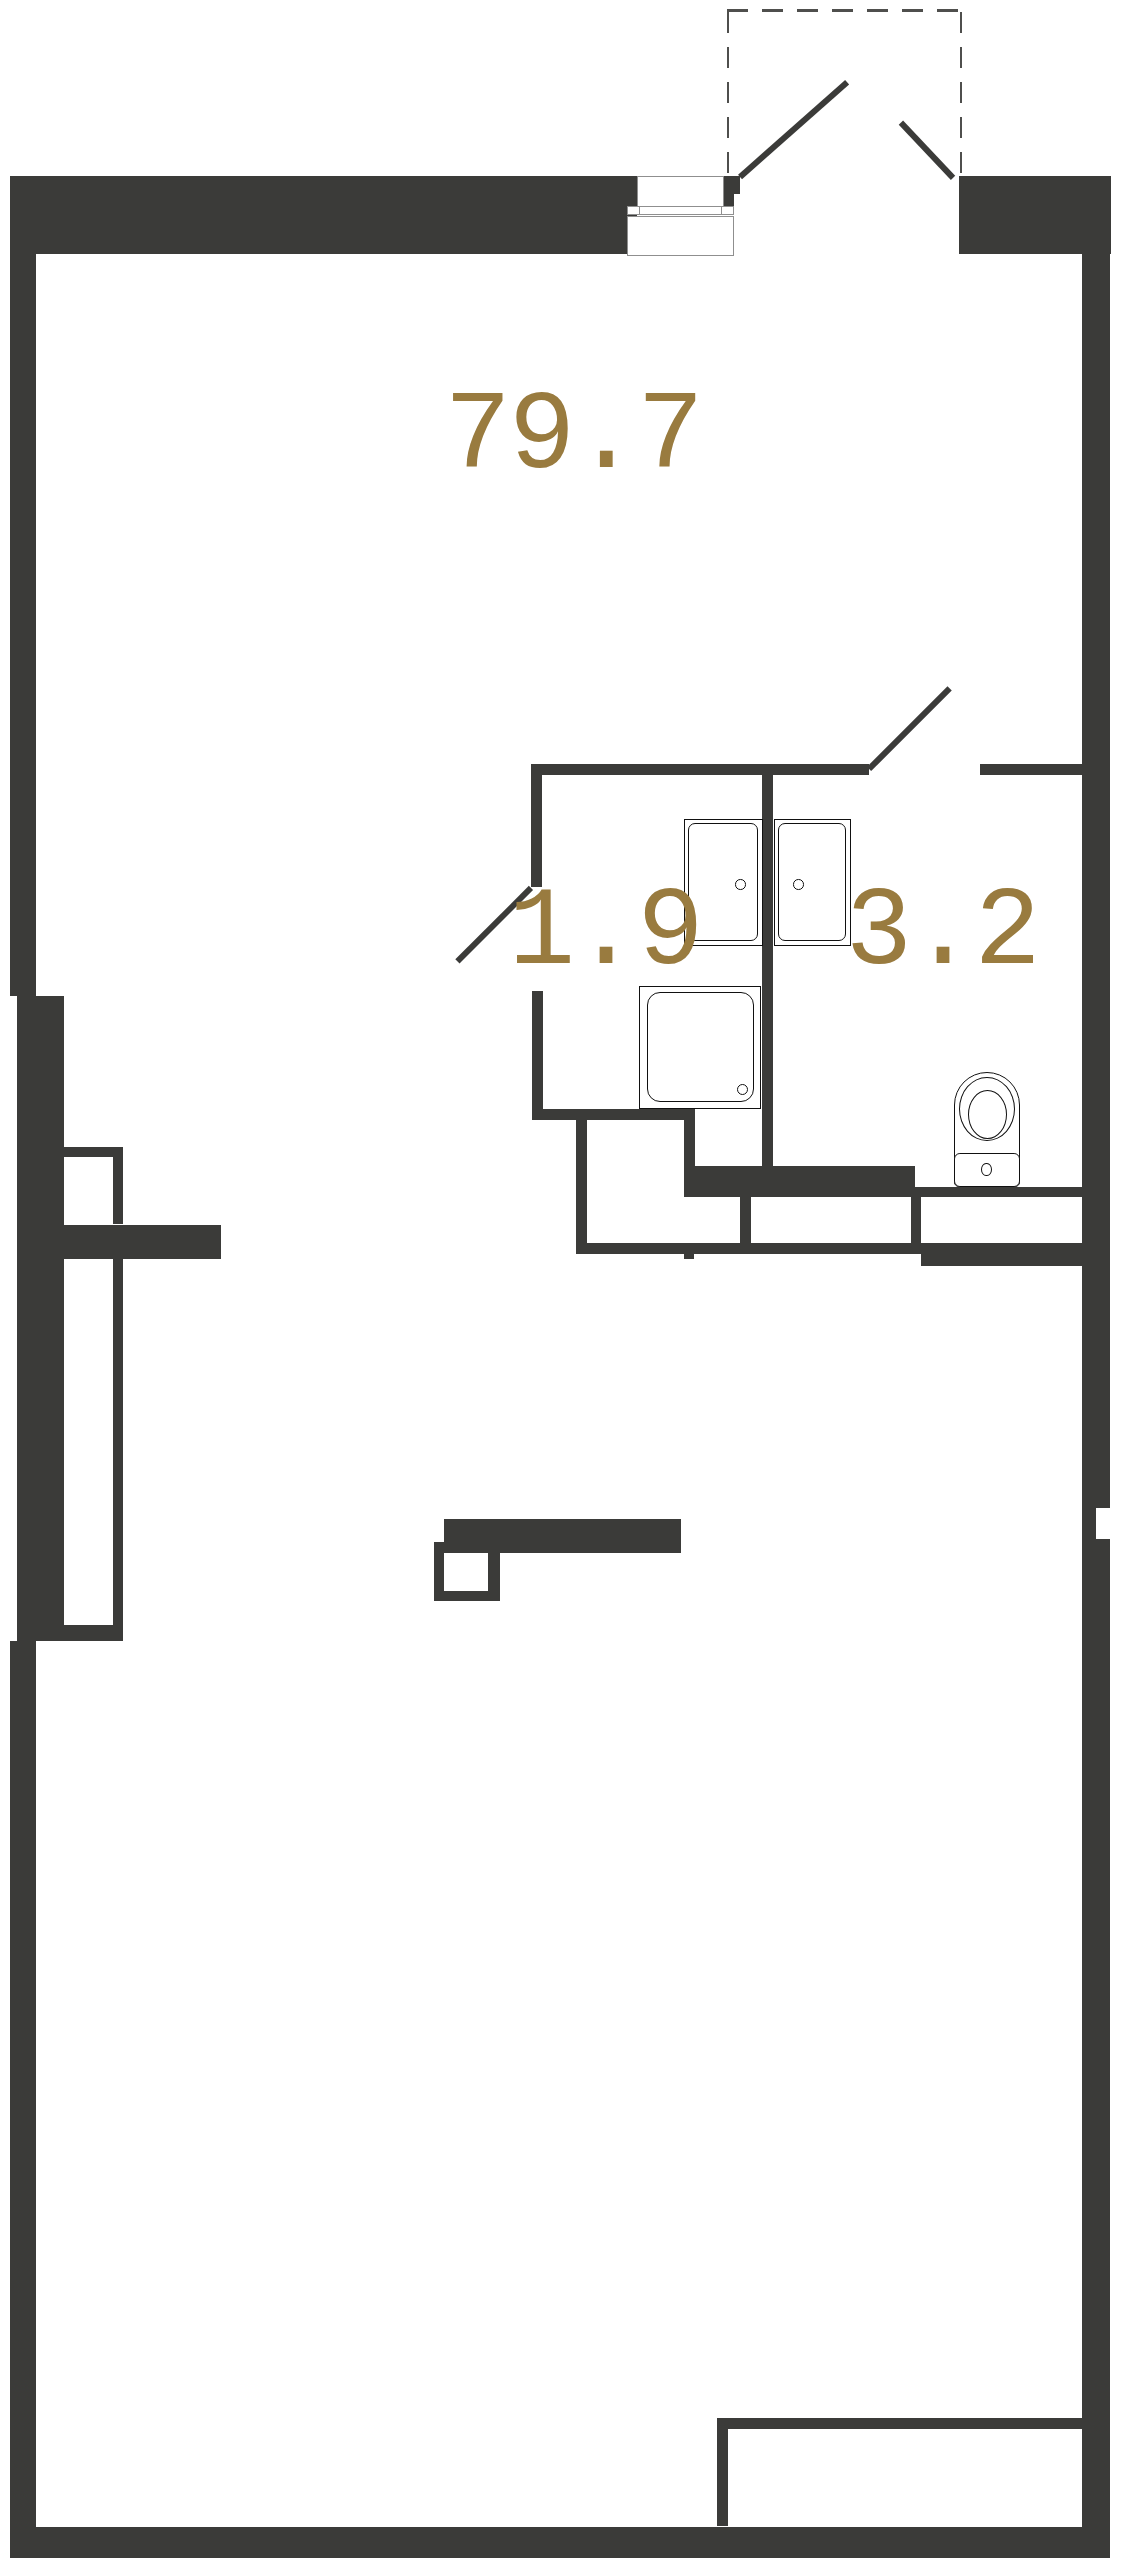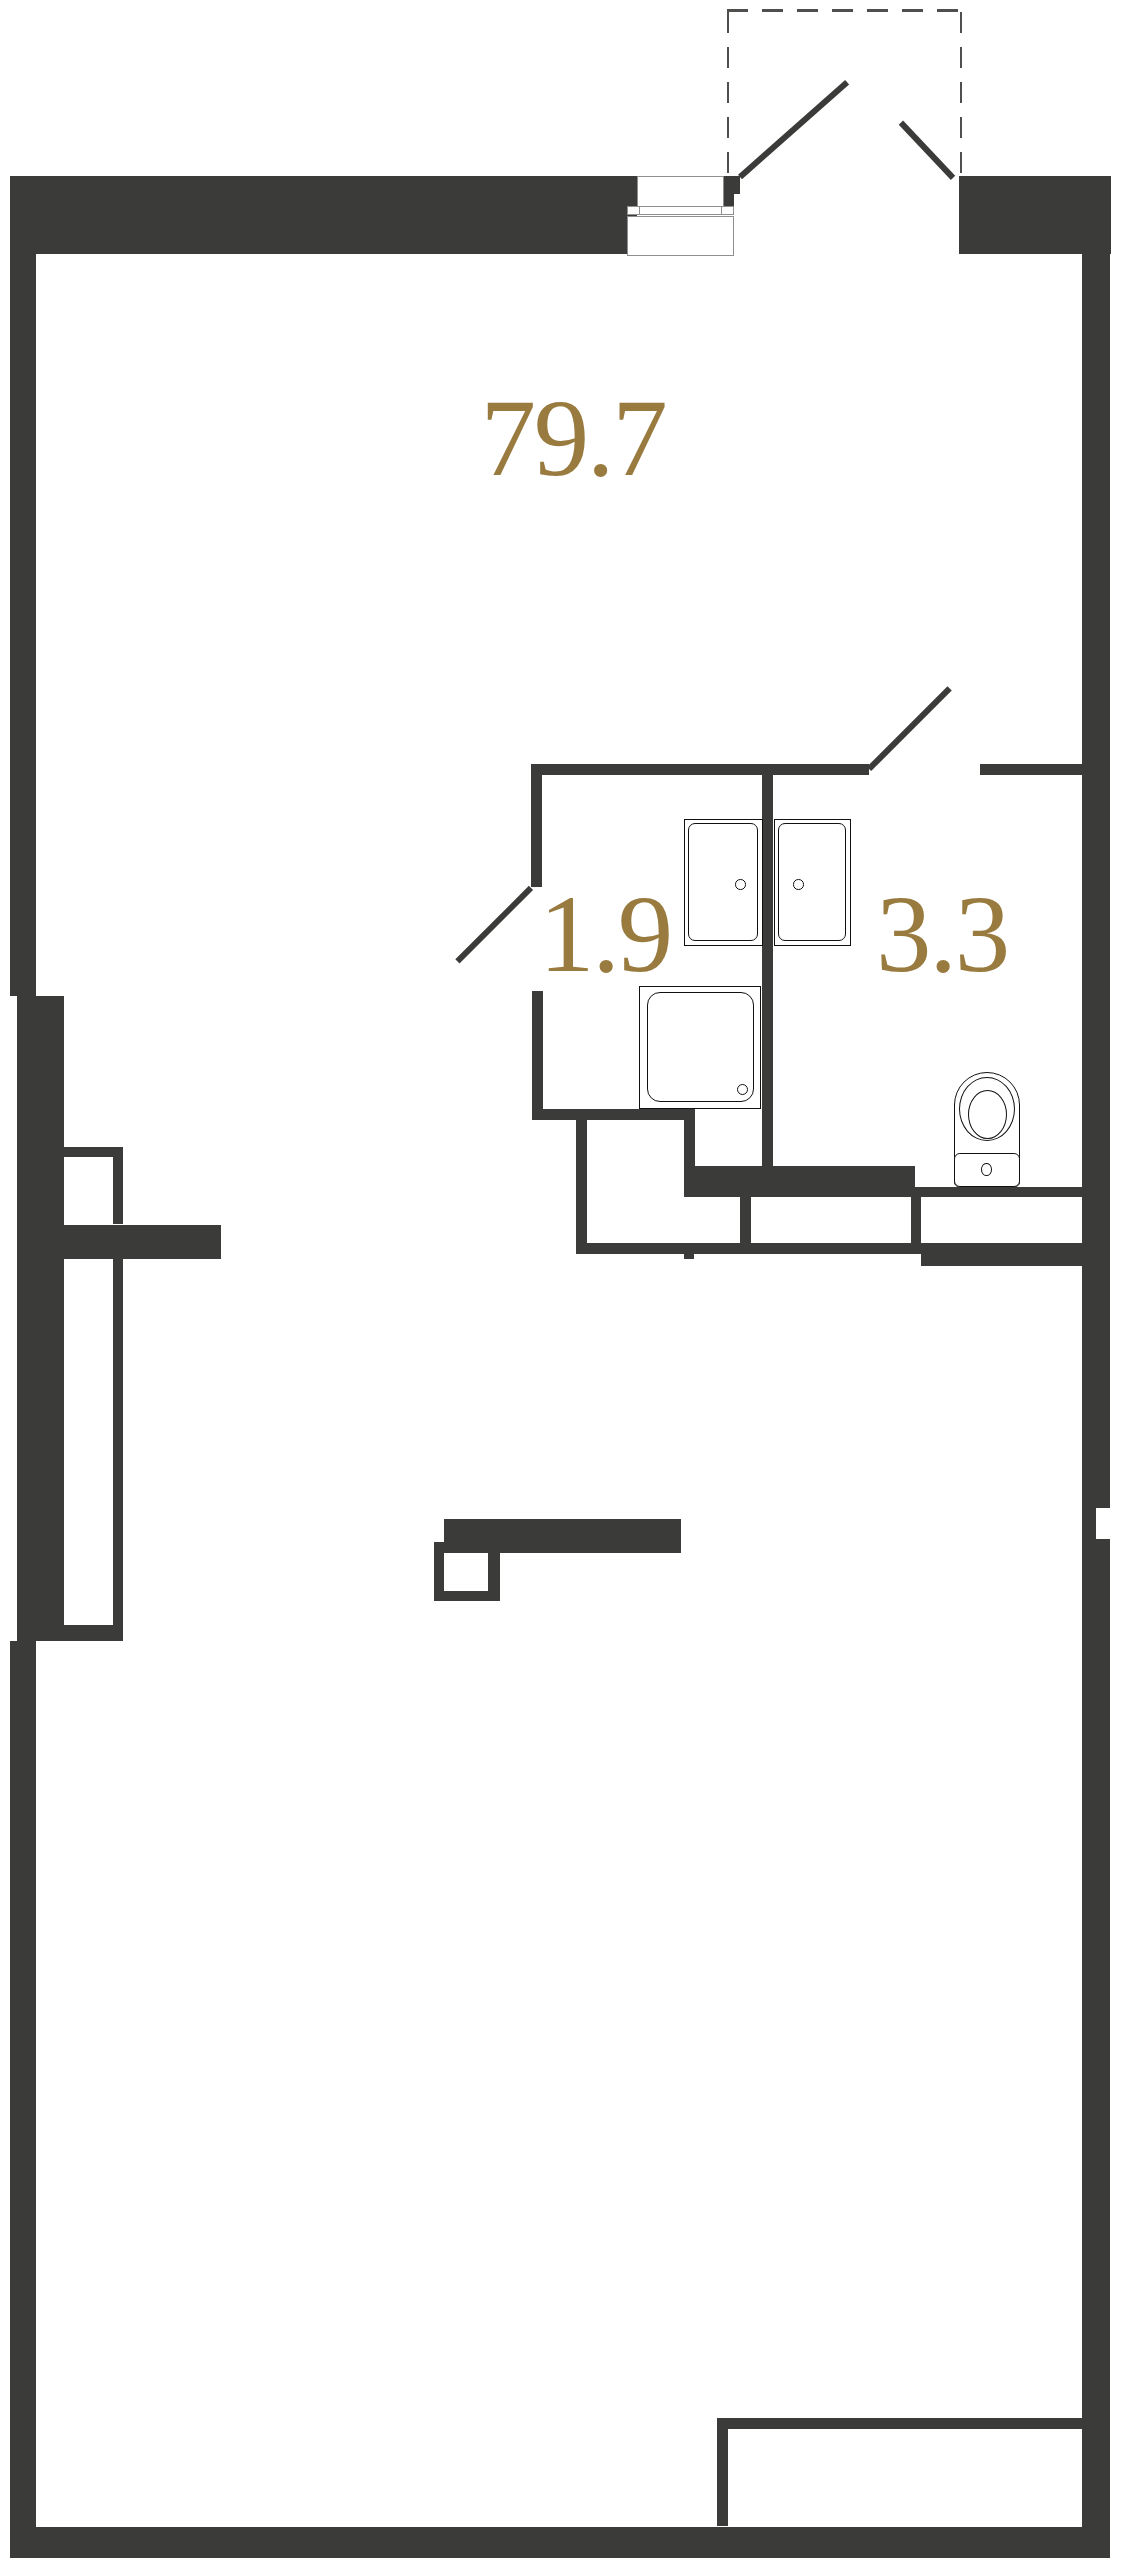--- a/index.html
+++ b/index.html
@@ -5,21 +5,21 @@
   :root{
     --wall:#3b3b39;
     --label:#997b3f;
     --fixture_line:#111111;
     --frame_line:#8f8f8f;
     --dashed_line:#4f4f4d;
     --background:#ffffff;
   }
   html,body{margin:0;padding:0;background:var(--background);}
   #plan{position:relative;width:1129px;height:2576px;background:var(--background);
-        font-family:Liberation Serif, serif;overflow:hidden;}
+        font-family:Liberation Mono, monospace;overflow:hidden;}
   .w{position:absolute;background:var(--wall);}
   .white{position:absolute;background:var(--background);}
   .leaf{position:absolute;height:5.9px;background:var(--wall);transform-origin:0 50%;}
   .dashv{position:absolute;width:2.3px;
          background:repeating-linear-gradient(to bottom,var(--dashed_line) 0 21px,transparent 21px 35px);}
   .dashh{position:absolute;height:2.3px;
          background:repeating-linear-gradient(to right,var(--dashed_line) 0 21px,transparent 21px 35px);}
   .frame{position:absolute;background:var(--background);border:1.2px solid var(--frame_line);box-sizing:border-box;}
   .fix{position:absolute;background:var(--background);border:1.8px solid var(--fixture_line);box-sizing:border-box;}
   .fin{position:absolute;background:var(--background);border:1.2px solid var(--fixture_line);box-sizing:border-box;}
@@ -109,16 +109,16 @@
     <div class="fix" style="left:0;top:0;width:66px;height:115px;border-radius:33px 33px 4.7px 4.7px;"></div>
     <div class="fin" style="left:4.7px;top:5.3px;width:56px;height:64px;border-radius:50%;"></div>
     <div class="fin" style="left:13.5px;top:18px;width:39px;height:49px;border-radius:50%;"></div>
     <div class="fix" style="left:0;top:81px;width:66px;height:34px;border-radius:5.9px;">
       <div class="fin circ" style="left:26px;top:8.8px;width:10.5px;height:13.5px;"></div>
     </div>
   </div>
 
   <div class="area-label" style="left:573px;top:437px;">79.7</div>
   <div class="area-label" style="left:605px;top:933px;">1.9</div>
-  <div class="area-label" style="left:942px;top:933px;">3.3</div>
+  <div class="area-label" style="left:942px;top:933px;">3.2</div>
 
 </div>
 
 
 </body></html>

